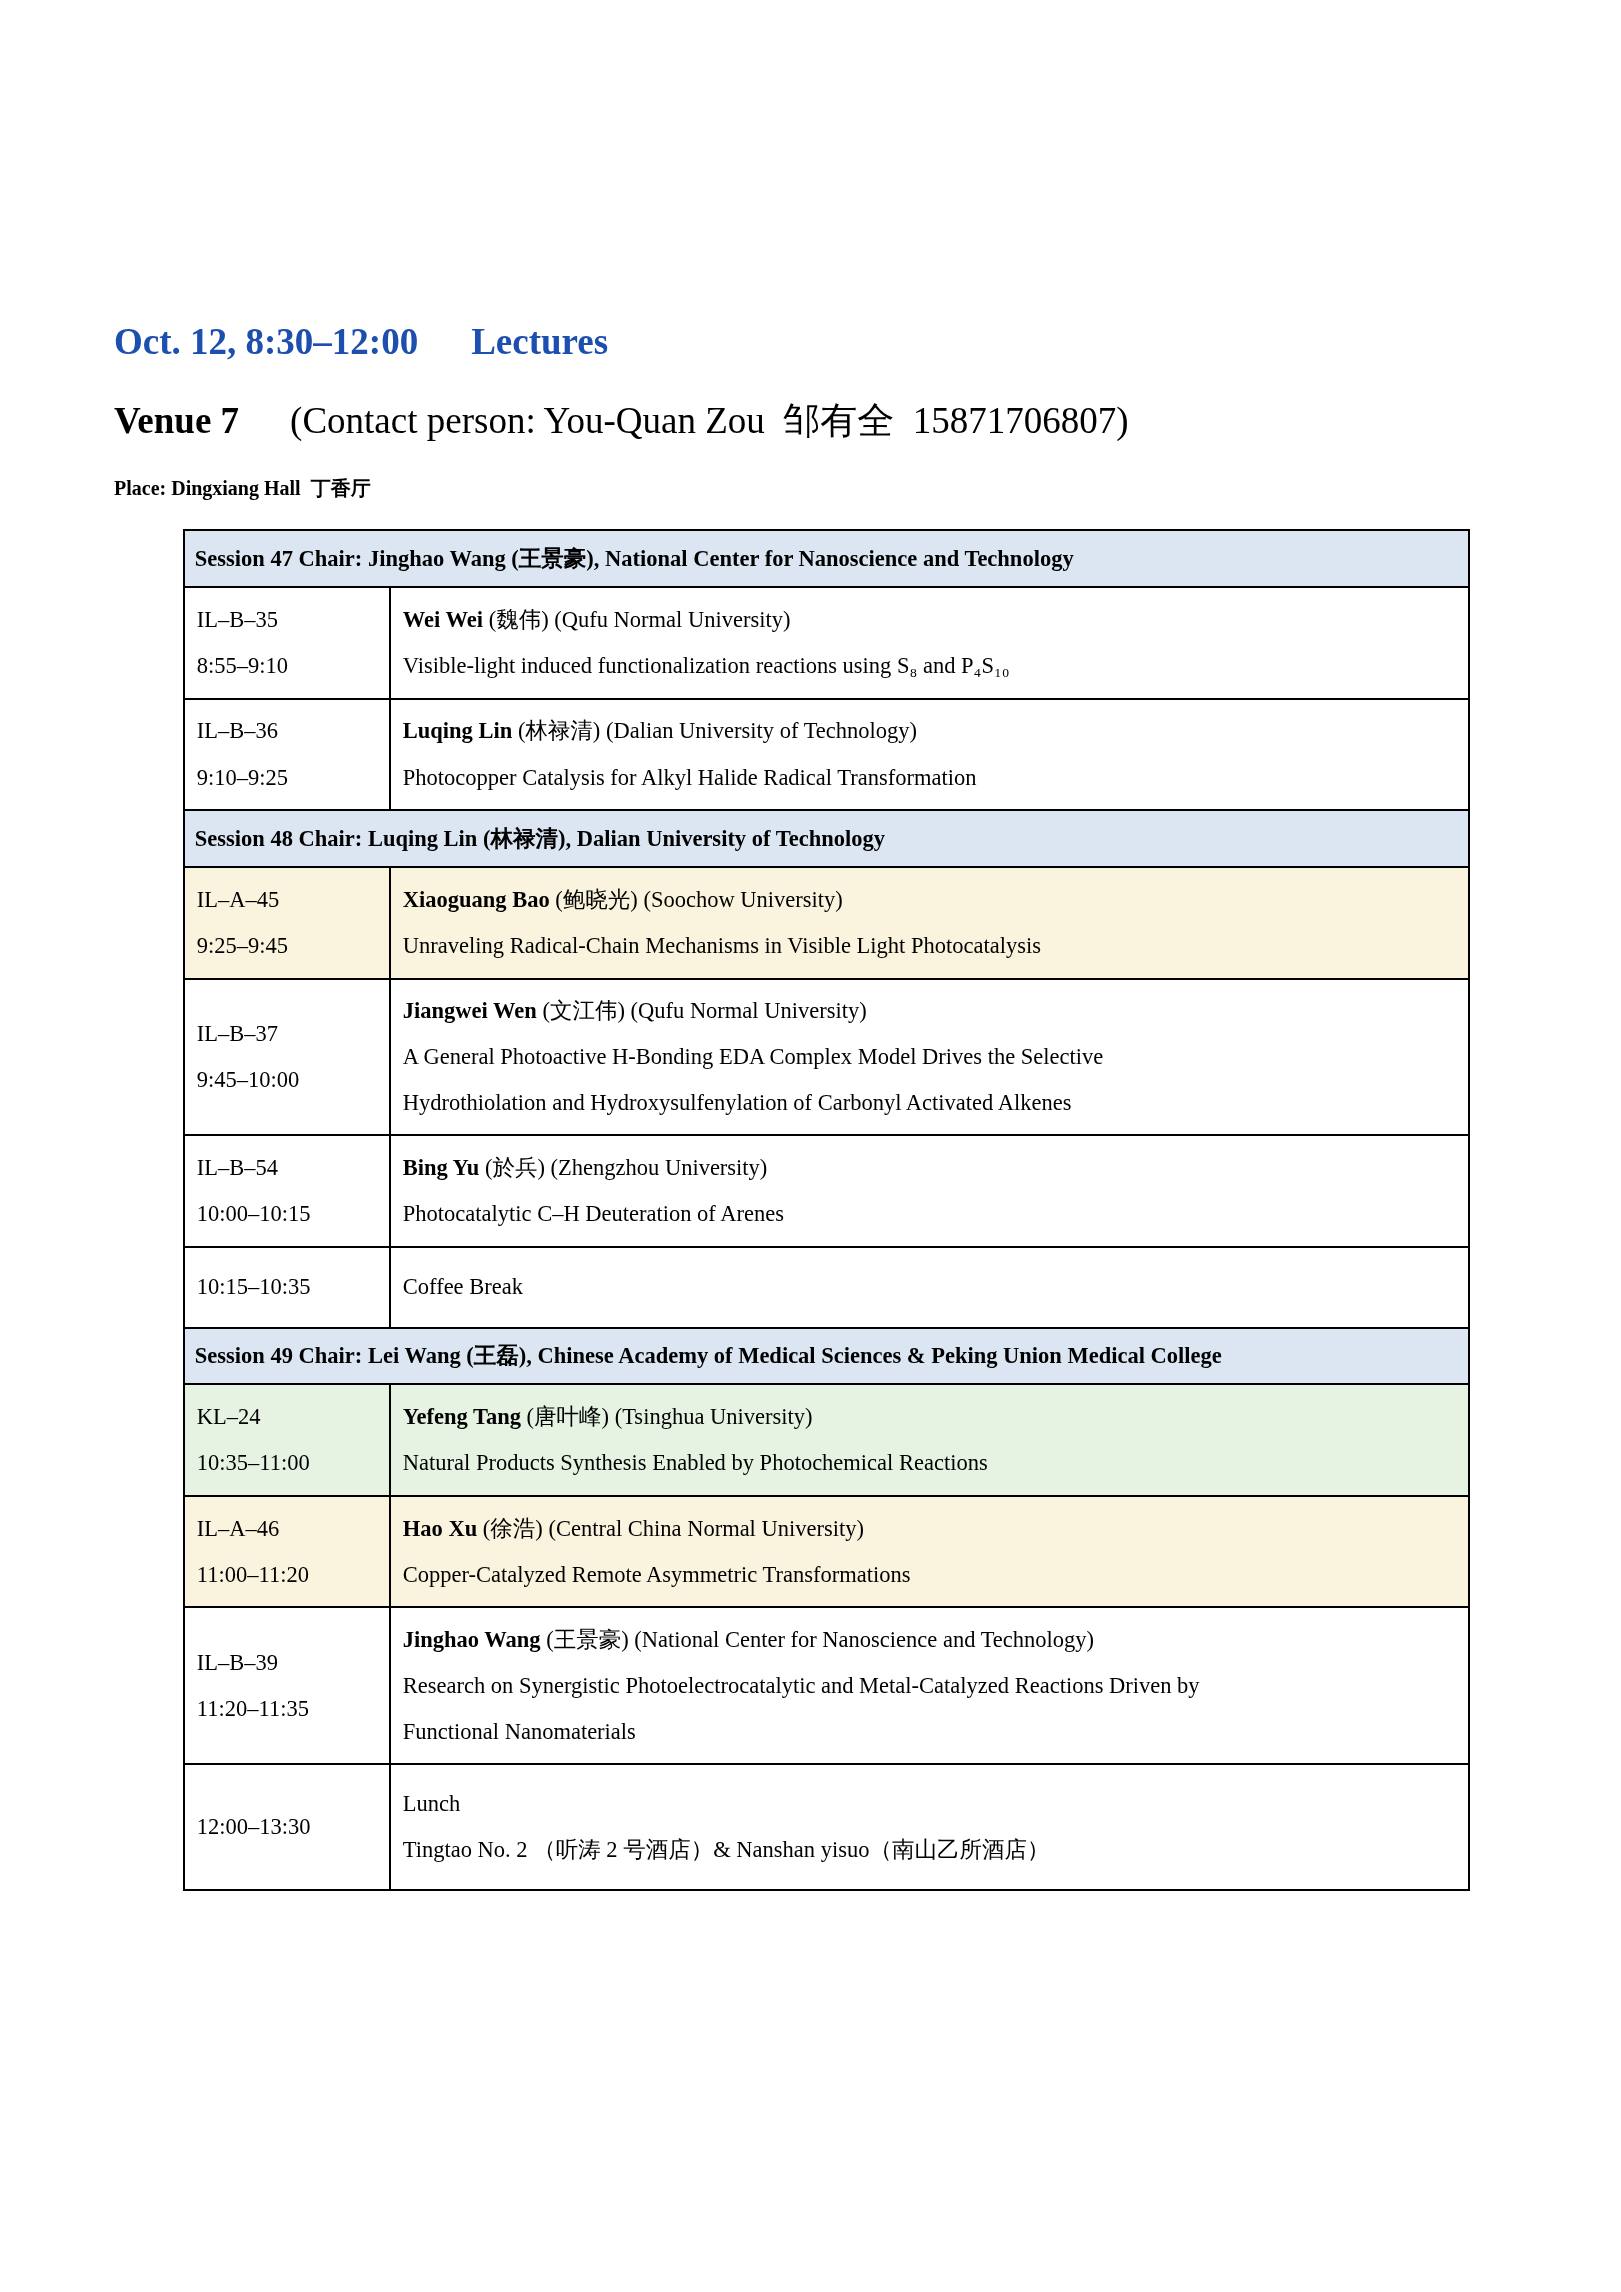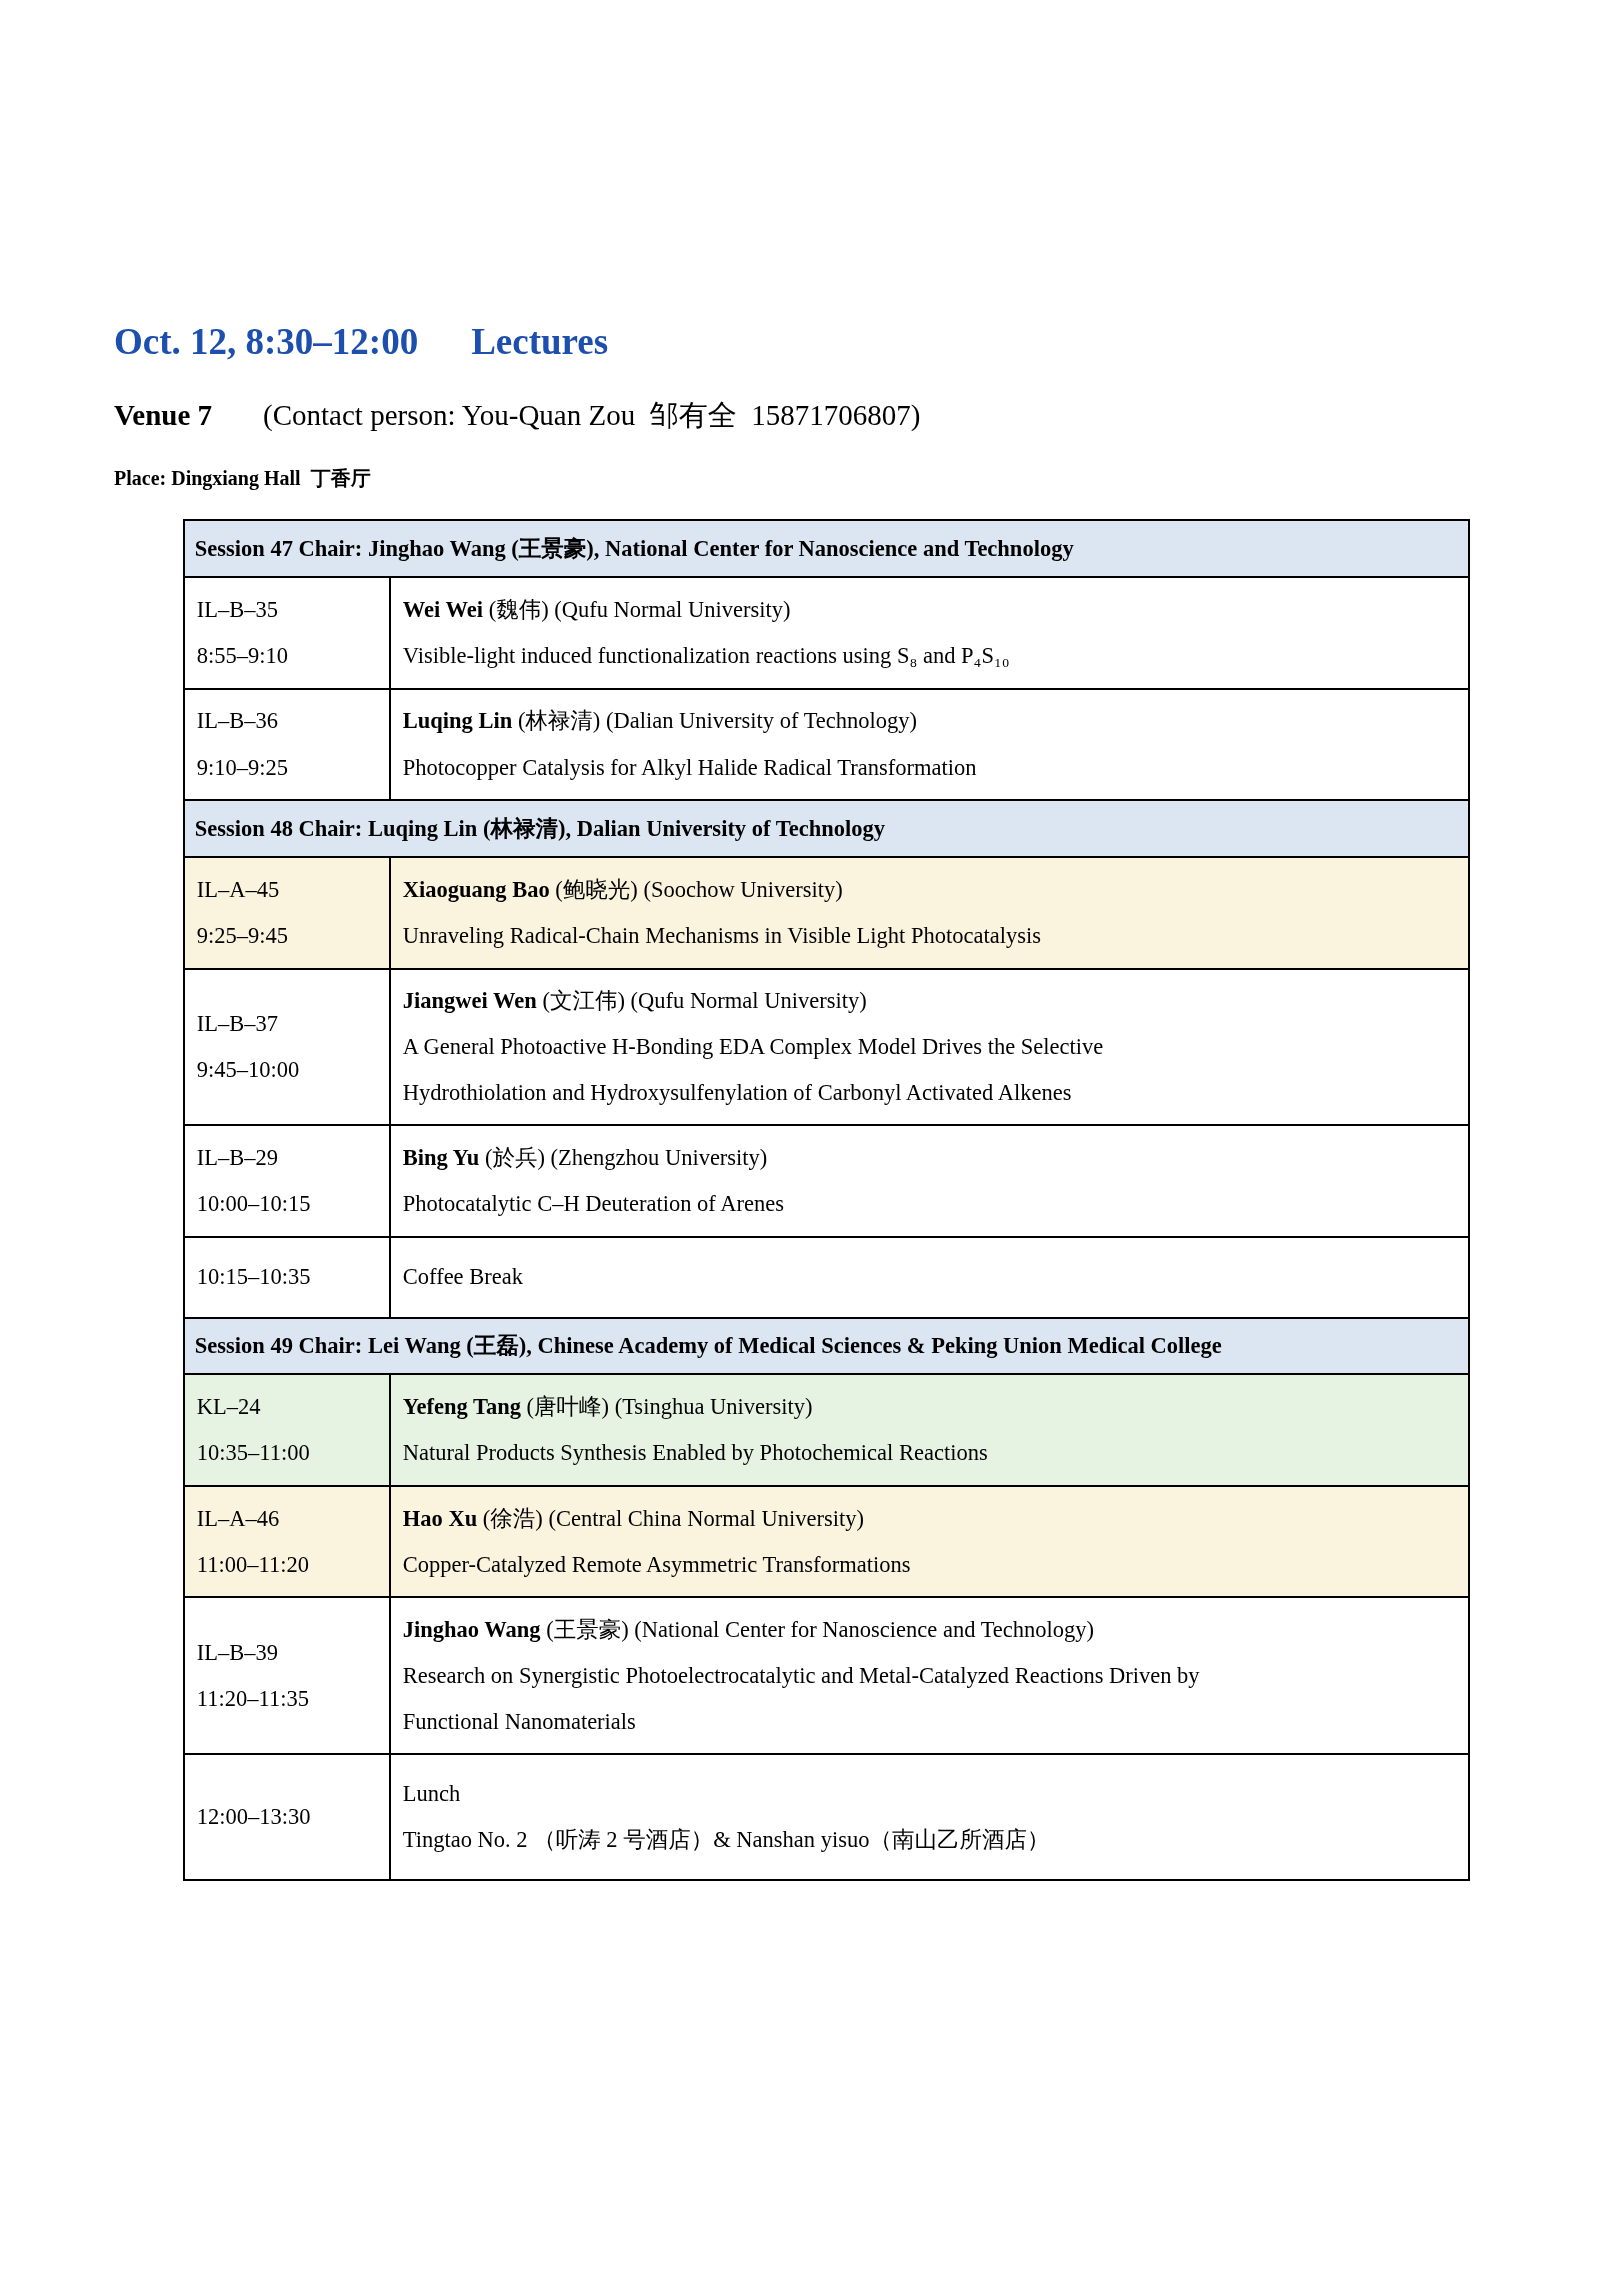--- a/index.html
+++ b/index.html
@@ -23,21 +23,21 @@
     font-size: 37px;
     font-weight: bold;
     color: var(--title-blue, #1d4fae);
     white-space: pre-wrap;
   }
   .page-title .title-word {
     margin-left: 53px;
   }
   .venue-line {
     margin-top: 33px;
-    font-size: 29px;
+    font-size: 37px;
     white-space: pre-wrap;
   }
   .venue-label {
     font-weight: bold;
   }
   .venue-contact {
     margin-left: 51px;
   }
   .place-line {
     margin-top: 29px;
@@ -144,21 +144,21 @@
       </td>
       <td>
         <div><span class="speaker-name">Jiangwei Wen</span><span> (文江伟) (Qufu Normal University)</span></div>
         <div class="talk-title">A General Photoactive H-Bonding EDA Complex Model Drives the Selective
 Hydrothiolation and Hydroxysulfenylation of Carbonyl Activated Alkenes</div>
       </td>
     </tr>
 
     <tr class="talk-row">
       <td>
-        <div>IL–B–29</div>
+        <div>IL–B–54</div>
         <div>10:00–10:15</div>
       </td>
       <td>
         <div><span class="speaker-name">Bing Yu</span><span> (於兵) (Zhengzhou University)</span></div>
         <div class="talk-title">Photocatalytic C–H Deuteration of Arenes</div>
       </td>
     </tr>
 
     <tr class="break-row">
       <td>

